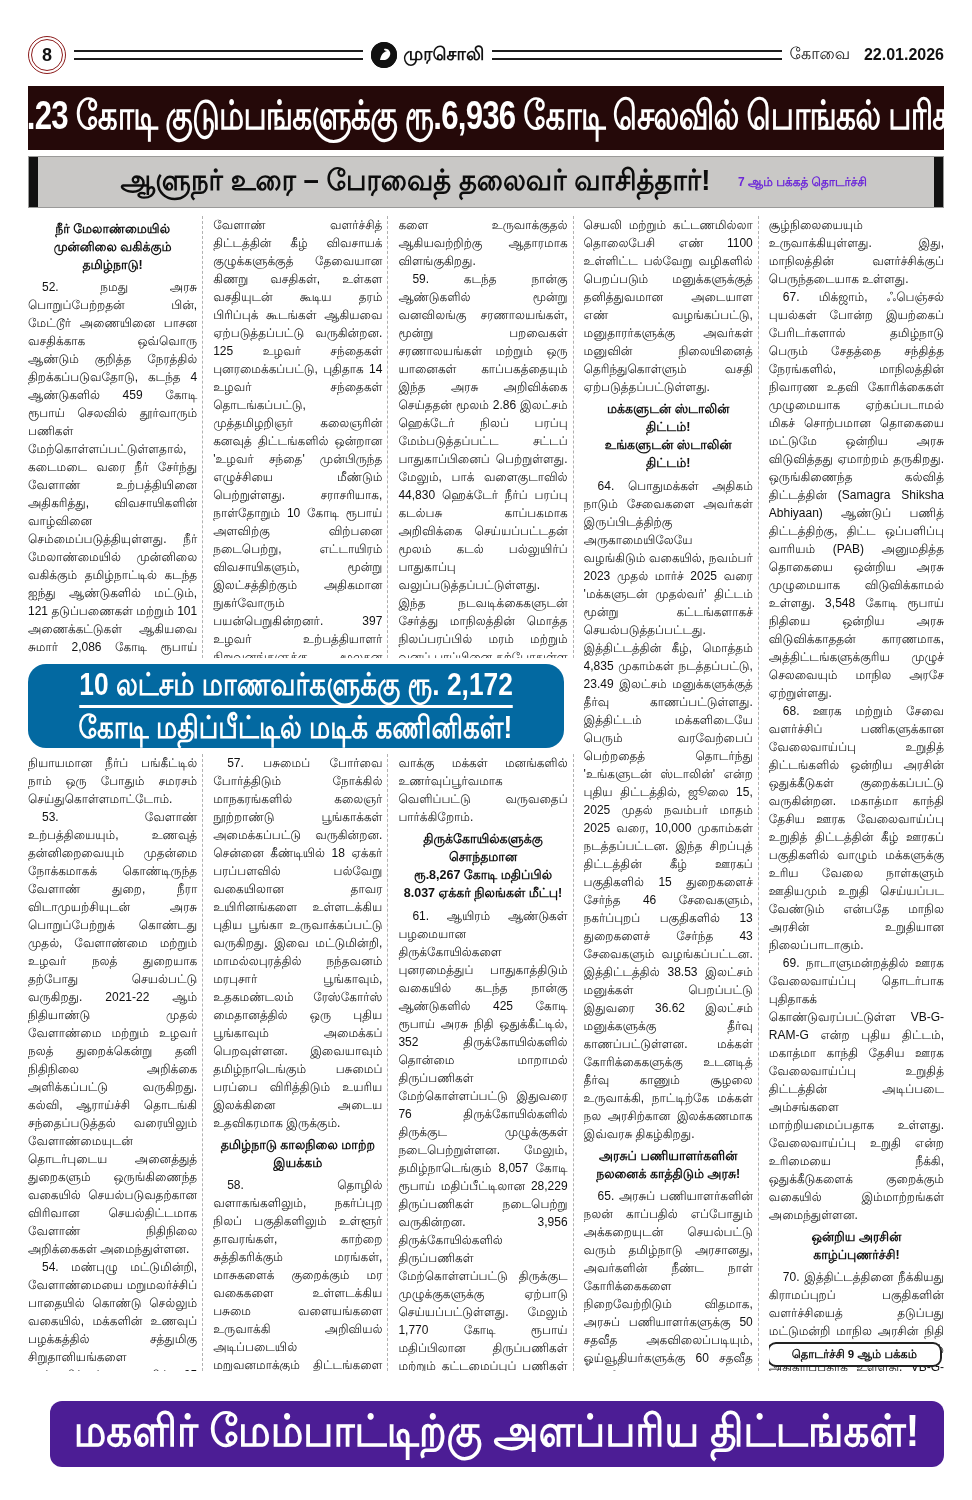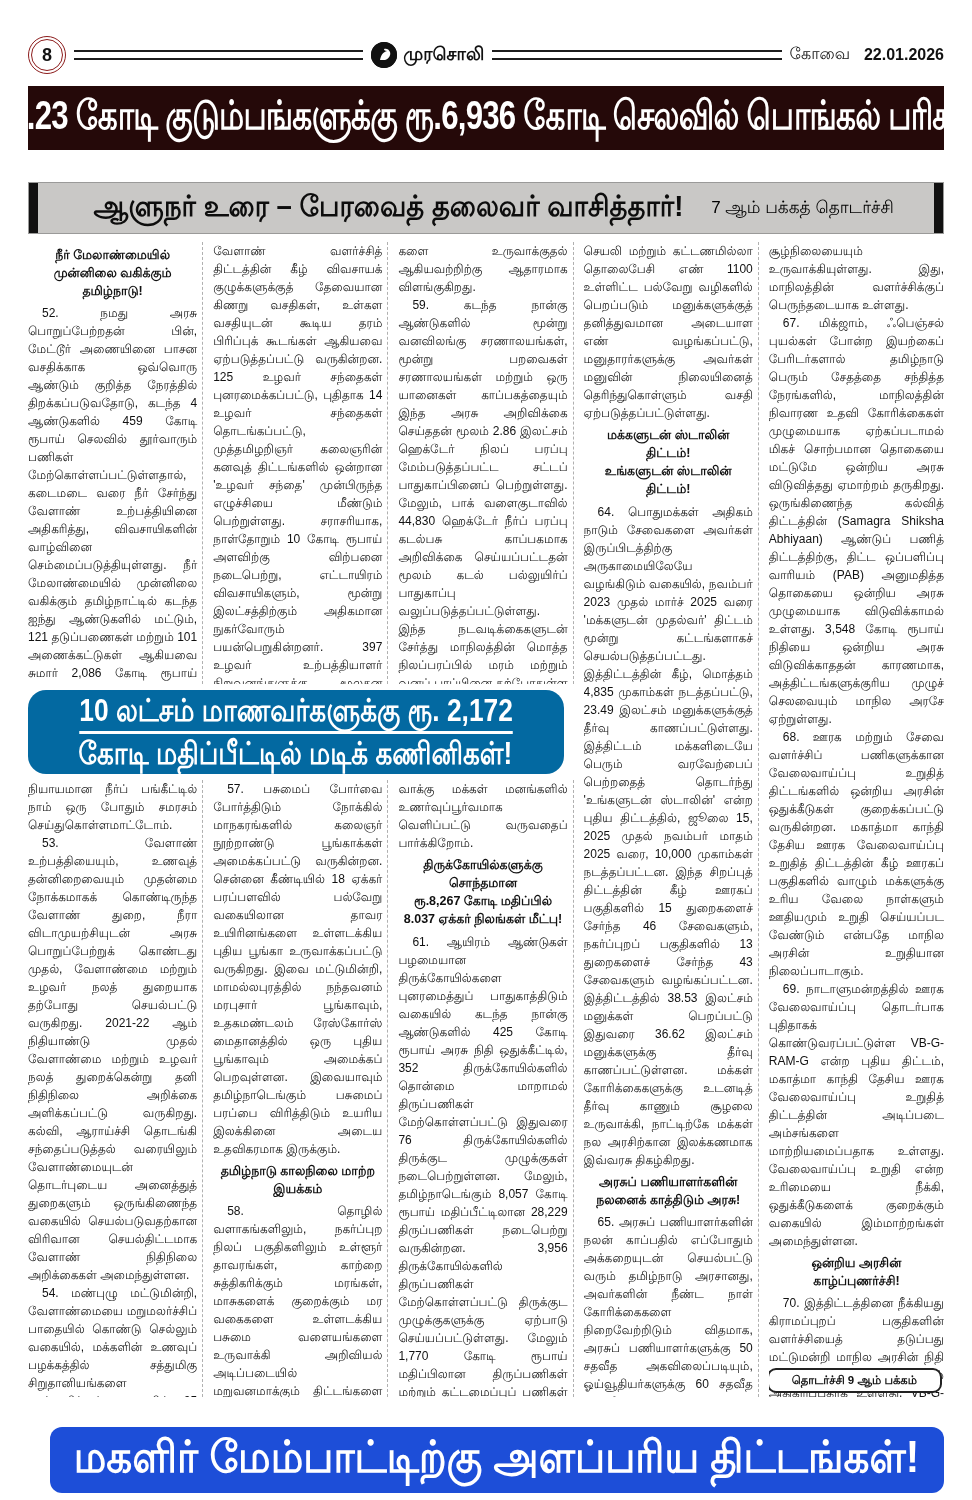--- a/index.html
+++ b/index.html
@@ -12,43 +12,43 @@
   .rule{flex:1 1 auto;height:6px;border-top:2px solid #1c1c1c;border-bottom:2px solid #1c1c1c;margin:0 8px;}
   .mast{display:flex;align-items:center;gap:6px;flex:0 0 auto;}
   .mastlogo{width:26px;height:26px;border-radius:50%;background:#111;display:inline-block;}
   .mastname{font-size:18px;font-weight:bold;}
   .hloc{font-size:16px;margin-right:14px;flex:0 0 auto;}
   .hdate{font-size:16px;font-weight:bold;flex:0 0 auto;}
 
   
   .mainbanner{margin-top:10px;height:64px;background:#250909;display:flex;align-items:center;justify-content:center;overflow:hidden;}
   .mainbanner span{color:#fff;font-weight:bold;font-size:40px;white-space:nowrap;display:inline-block;transform:scaleX(.78);letter-spacing:-1px;}
-  .subbanner{margin-top:32px;height:50px;background:#c9c8c6;display:flex;align-items:center;justify-content:center;gap:12px;position:relative;overflow:hidden;border:1px solid #9a9a99;}
+  .subbanner{margin-top:6px;height:50px;background:#c9c8c6;display:flex;align-items:center;justify-content:center;gap:12px;position:relative;overflow:hidden;border:1px solid #9a9a99;}
   .subbanner:before,.subbanner:after{content:"";position:absolute;top:0;bottom:0;width:9px;background:#111;}
   .subbanner:before{left:0;} .subbanner:after{right:0;}
   .subbanner .big{font-size:29px;font-weight:bold;white-space:nowrap;display:inline-block;transform:scaleX(.95);color:#0d0d0d;}
-  .subbanner .small{font-size:17px;font-weight:normal;white-space:nowrap;color:#000000;}
+  .subbanner .small{font-size:12px;font-weight:bold;white-space:nowrap;color:#6d28d9;}
 
   
   .grid{margin-top:8px;display:grid;grid-template-columns:repeat(5,1fr);grid-template-rows:442px 96px 617px;column-gap:10px;}
   .colblk{overflow:hidden;font-size:12px;line-height:1.5;text-align:justify;position:relative;}
   .colsep{border-right:1px dashed #b0b0b0;padding-right:5px;}
   .r1{grid-row:1;} .r3{grid-row:3;}
   .c1{grid-column:1;} .c2{grid-column:2;} .c3{grid-column:3;}
   .c4{grid-column:4;grid-row:1 / span 3;} .c5{grid-column:5;grid-row:1 / span 3;}
   .blk.para{text-indent:14px;}
   .blk.cont{text-indent:0;}
   .blk.heading{font-weight:bold;text-align:center;white-space:pre-line;text-indent:0;margin:4px 0;font-size:12.5px;line-height:1.45;}
   .blk.contbox{position:absolute;bottom:4px;right:2px;border:2px solid #222;border-radius:9px;padding:2px 23px;font-weight:bold;font-size:11.5px;background:#fff;text-indent:0;white-space:nowrap;}
 
   .midbanner{grid-column:1 / span 3;grid-row:2;background:#0369a1;border-radius:18px;margin:6px 10px 6px 0;display:flex;flex-direction:column;align-items:center;justify-content:center;overflow:hidden;}
   .midbanner .l1,.midbanner .l2{color:#fff;font-weight:bold;font-size:31px;white-space:nowrap;display:inline-block;transform:scaleX(.85);line-height:1.15;}
   .midbanner .l1{border-bottom:3px solid #fff;padding-bottom:2px;margin-bottom:2px;}
 
-  .botbanner{margin-top:30px;height:66px;background:#1d4ed8;border-radius:12px;display:flex;align-items:center;justify-content:center;overflow:hidden;margin-left:22px;}
+  .botbanner{margin-top:30px;height:66px;background:#4c1d95;border-radius:12px;display:flex;align-items:center;justify-content:center;overflow:hidden;margin-left:22px;}
   .botbanner span{color:#fff;font-weight:bold;font-size:44px;white-space:nowrap;display:inline-block;transform:scaleX(.92);}
 </style>
 </head>
 <body>
 
 <div class="page">
 
   <div class="hdr">
     <div class="pgnum">
         <span>8</span>

